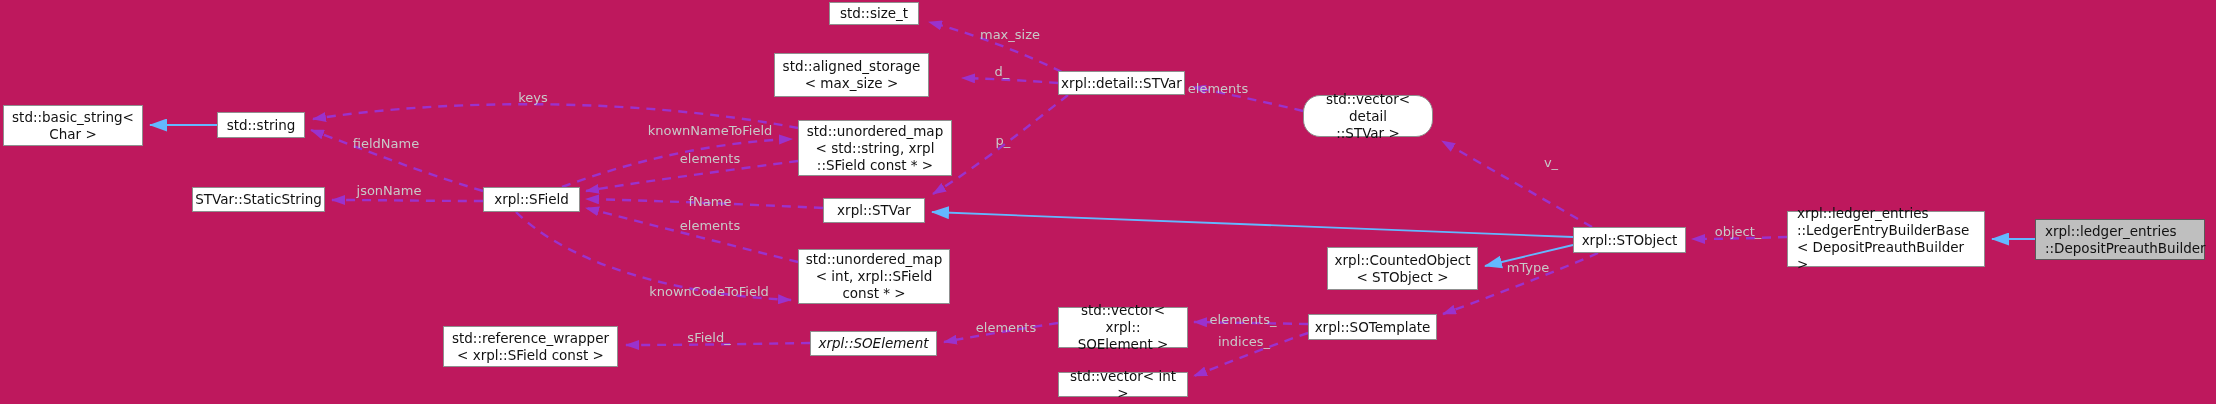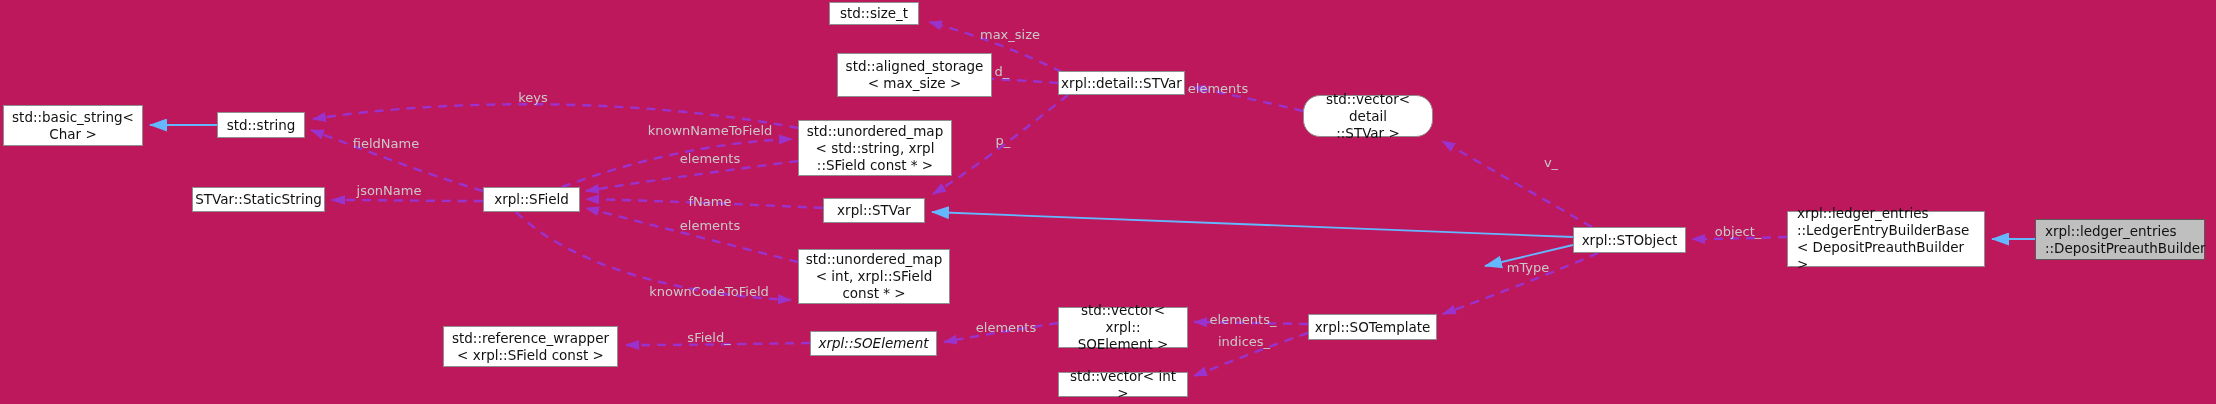--- a/index.html
+++ b/index.html
@@ -76,21 +76,21 @@
     </g>
     <g stroke="#63b8ff" stroke-width="1.8" fill="none">
       <path d="M 217 125 L 150 125" marker-end="url(#bArrow)"></path>
       <path d="M 1573 237 L 932 212" marker-end="url(#bArrow)"></path>
       <path d="M 1573 245 L 1485 266" marker-end="url(#bArrow)"></path>
       <path d="M 2035 239 L 1992 239" marker-end="url(#bArrow)"></path>
     </g>
   </svg>
 
   <div class="node" style="left:829px;top:2px;width:90px;height:23px;">std::size_t</div>
-  <div class="node" style="left:837px;top:53px;width:155px;height:44px;">std::aligned_storage
+  <div class="node" style="left:774px;top:53px;width:155px;height:44px;">std::aligned_storage
 &lt; max_size &gt;</div>
   <div class="node" style="left:1058px;top:71px;width:127px;height:24px;">xrpl::detail::STVar</div>
   <div class="node" style="left:1303px;top:95px;width:130px;height:42px;border-radius:17px;">std::vector&lt; detail
 ::STVar &gt;</div>
   <div class="node" style="left:3px;top:105px;width:140px;height:41px;">std::basic_string&lt;
 Char &gt;</div>
   <div class="node" style="left:217px;top:112px;width:88px;height:26px;">std::string</div>
   <div class="node" style="left:798px;top:120px;width:154px;height:56px;">std::unordered_map
 &lt; std::string, xrpl
 ::SField const * &gt;</div>
@@ -100,20 +100,22 @@
   <div class="node" style="left:798px;top:249px;width:152px;height:55px;">std::unordered_map
 &lt; int, xrpl::SField
 const * &gt;</div>
   <div class="node" style="left:443px;top:326px;width:175px;height:41px;">std::reference_wrapper
 &lt; xrpl::SField const &gt;</div>
   <div class="node" style="left:810px;top:331px;width:127px;height:25px;font-style:italic;">xrpl::SOElement</div>
   <div class="node" style="left:1058px;top:307px;width:130px;height:41px;">std::vector&lt; xrpl::
 SOElement &gt;</div>
   <div class="node" style="left:1058px;top:372px;width:130px;height:25px;">std::vector&lt; int &gt;</div>
   <div class="node" style="left:1308px;top:314px;width:129px;height:26px;">xrpl::SOTemplate</div>
+  <div class="node" style="left:1327px;top:247px;width:151px;height:43px;">xrpl::CountedObject
+&lt; STObject &gt;</div>
   <div class="node" style="left:1573px;top:227px;width:113px;height:26px;">xrpl::STObject</div>
   <div class="node left" style="left:1787px;top:211px;width:198px;height:56px;">xrpl::ledger_entries
 ::LedgerEntryBuilderBase
 &lt; DepositPreauthBuilder &gt;</div>
   <div class="node left highlight" style="left:2035px;top:219px;width:170px;height:41px;">xrpl::ledger_entries
 ::DepositPreauthBuilder</div>
 
   <div class="edge-label" style="left:1010px;top:34px;">max_size</div>
   <div class="edge-label" style="left:1002px;top:71px;">d_</div>
   <div class="edge-label" style="left:1003px;top:140px;">p_</div>

